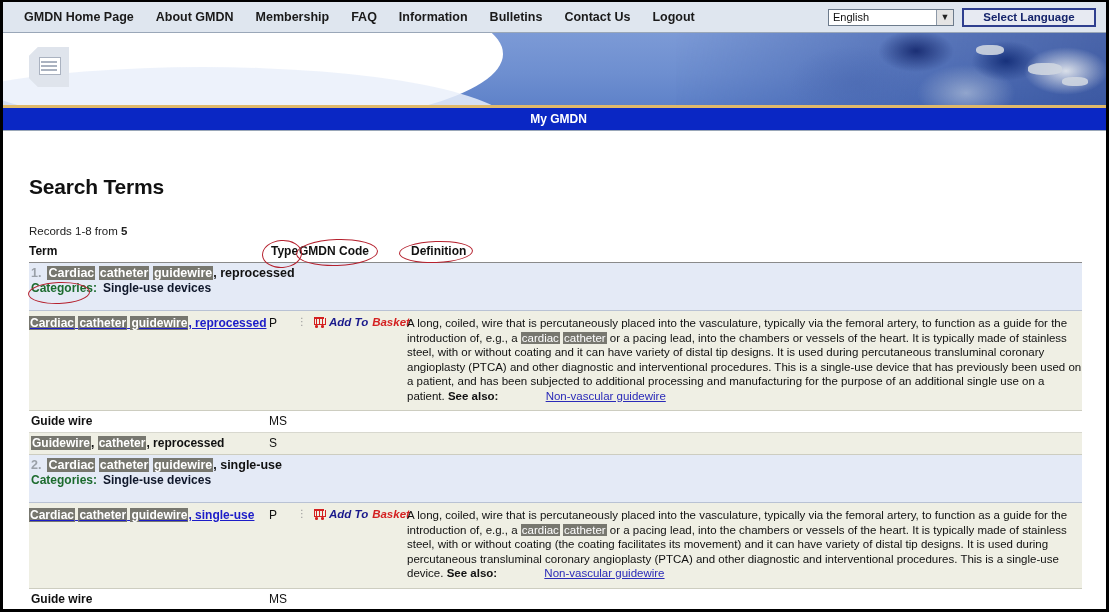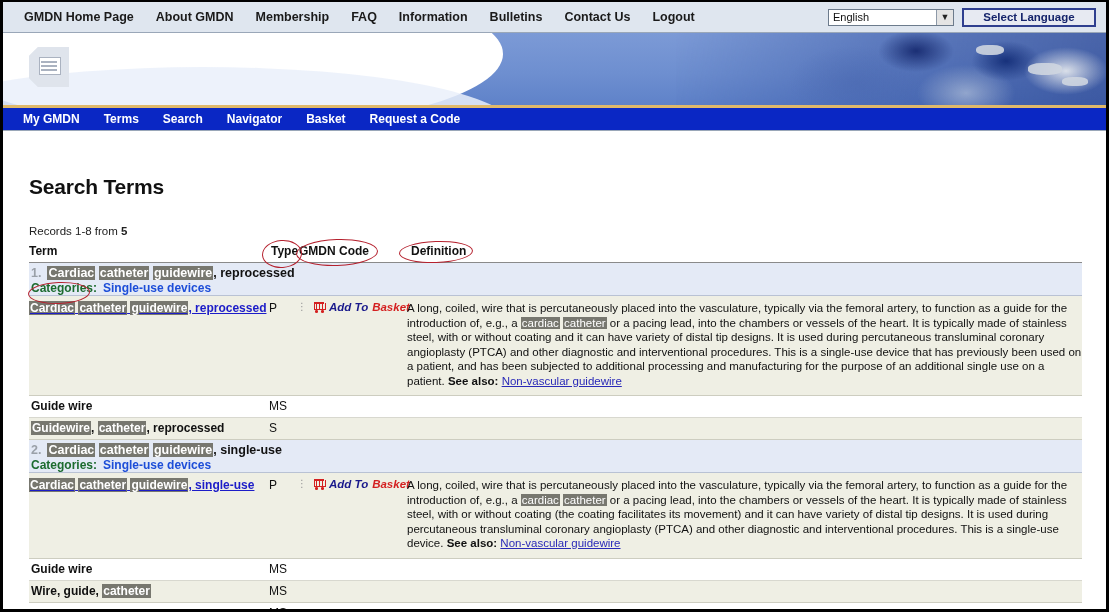--- a/index.html
+++ b/index.html
@@ -54,21 +54,21 @@
     background:#dfe4ec;clip-path:polygon(22% 0,100% 0,100% 100%,22% 100%,0 78%,0 22%);}
   .logo-mark .scr{position:absolute;left:12px;top:12px;width:20px;height:16px;
     background:#fff;border:1px solid #aab2c0;}
   .logo-mark .ln{position:absolute;background:#aab2c0;height:2px;left:14px;width:16px;}
   .logo-text .l1{font-family:"Liberation Serif","DejaVu Serif",serif;font-size:21px;
     font-weight:bold;color:#111;letter-spacing:.5px;line-height:20px;}
   .logo-text .l2{font-size:21px;font-weight:bold;color:#1b3fa8;line-height:21px;letter-spacing:.3px;}
 
   
   .mainnav{height:22px;background:#0a27c4;display:flex;align-items:center;
-           padding-left:8px;border-bottom:1px solid #9aa7b8;}
+           padding-left:8px;border-bottom:1px solid #9aa7b8;flex-direction:column;}
   .mainnav a{color:#fff;font-size:12px;font-weight:bold;text-decoration:none;
              padding:0 12px;line-height:22px;white-space:nowrap;}
 
   
   .content{padding:0 26px;}
   h1.page-title{font-size:21px;font-weight:bold;color:#111;margin:44px 0 0 0;
                 letter-spacing:-.2px;}
   .records{font-size:11.5px;color:#222;margin:26px 0 4px 0;}
   .records b{font-weight:bold;}
 
@@ -78,26 +78,26 @@
   table.results col.c-code{width:110px;}
   table.results col.c-def{width:675px;}
 
   th.hdr{text-align:left;font-size:12px;font-weight:bold;color:#111;
          padding:3px 0 4px 0;border-bottom:1px solid #8a8a8a;vertical-align:bottom;}
   th.hdr.t-type{padding-left:2px;}
   th.hdr.t-code{padding-left:2px;}
   th.hdr.t-def{padding-left:4px;}
 
   tr.grp td{background:#e4eaf6;border-bottom:1px solid #b9c2d4;
-            border-top:1px solid #9aa3b5;padding:3px 0 0 2px;}
+            border-top:1px solid #9aa3b5;padding:3px 0 15px 2px;}
   .grp-num{color:#9aa0a8;font-weight:bold;font-size:12.5px;margin-right:6px;}
   .grp-title{font-size:12.5px;font-weight:bold;color:#111;}
   .cats{margin-top:1px;font-size:12px;font-weight:bold;color:#1c6b2e;}
   .cats .cat-lbl{color:#1c6b2e;}
-  .cats .cat-val{color:#1d4ed8;margin-left:6px;}
+  .cats .cat-val{color:#0f172a;margin-left:6px;}
 
   tr.prow td{background:#efefe4;vertical-align:top;padding:5px 0 7px 0;
              border-bottom:1px solid #cdcdc0;}
   tr.wrow td{background:#ffffff;padding:3px 0 4px 0;border-bottom:1px solid #d8d8cf;}
   tr.srow td{background:#efefe4;padding:3px 0 4px 0;border-bottom:1px solid #cdcdc0;}
   tr.wrow td.term,tr.srow td.term{font-size:12px;font-weight:bold;color:#111;padding-left:2px;}
   td.type{font-size:12px;color:#111;padding-left:2px;vertical-align:top;}
   td.code{vertical-align:top;padding-left:2px;}
   td.def{font-size:11.5px;color:#111;line-height:14.5px;padding-left:4px;
          vertical-align:top;text-align:left;}
@@ -109,21 +109,21 @@
   .basket{display:flex;align-items:flex-start;gap:4px;white-space:nowrap;}
   .cart{width:13px;height:12px;position:relative;flex:0 0 auto;margin-top:1px;}
   .cart .body{position:absolute;left:2px;top:1px;width:10px;height:6px;
     border:1.6px solid #d42020;border-top:none;}
   .cart .bar{position:absolute;left:2px;top:0px;width:10px;height:1.6px;background:#d42020;}
   .cart .h{position:absolute;top:1px;width:1.4px;height:6px;background:#d42020;}
   .cart .w{position:absolute;width:2.6px;height:2.6px;border-radius:50%;background:#d42020;top:8px;}
   .addto{font-size:11.5px;font-weight:bold;font-style:italic;color:#1a1a8c;}
   .bsk{font-size:11.5px;font-weight:bold;font-style:italic;color:#d42020;}
   .dots{color:#999;font-size:10px;margin-right:1px;}
-  a.seealso{color:#2a2ab8;font-weight:normal;}
+  a.seealso{color:#2a2ab8;font-weight:normal;margin-left:44px;}
   .seealso-lbl{font-weight:bold;}
 
   
   .annot{position:absolute;border:1.6px solid #b5212e;border-radius:50%;
          pointer-events:none;z-index:30;background:transparent;}
   .an-type{left:259px;top:238px;width:38px;height:26px;transform:rotate(-4deg);}
   .an-code{left:293px;top:237px;width:80px;height:25px;transform:rotate(-2deg);}
   .an-def{left:396px;top:239px;width:72px;height:20px;transform:rotate(-2deg);}
   .an-cats{left:25px;top:280px;width:60px;height:20px;transform:rotate(-2deg);}
 </style>

